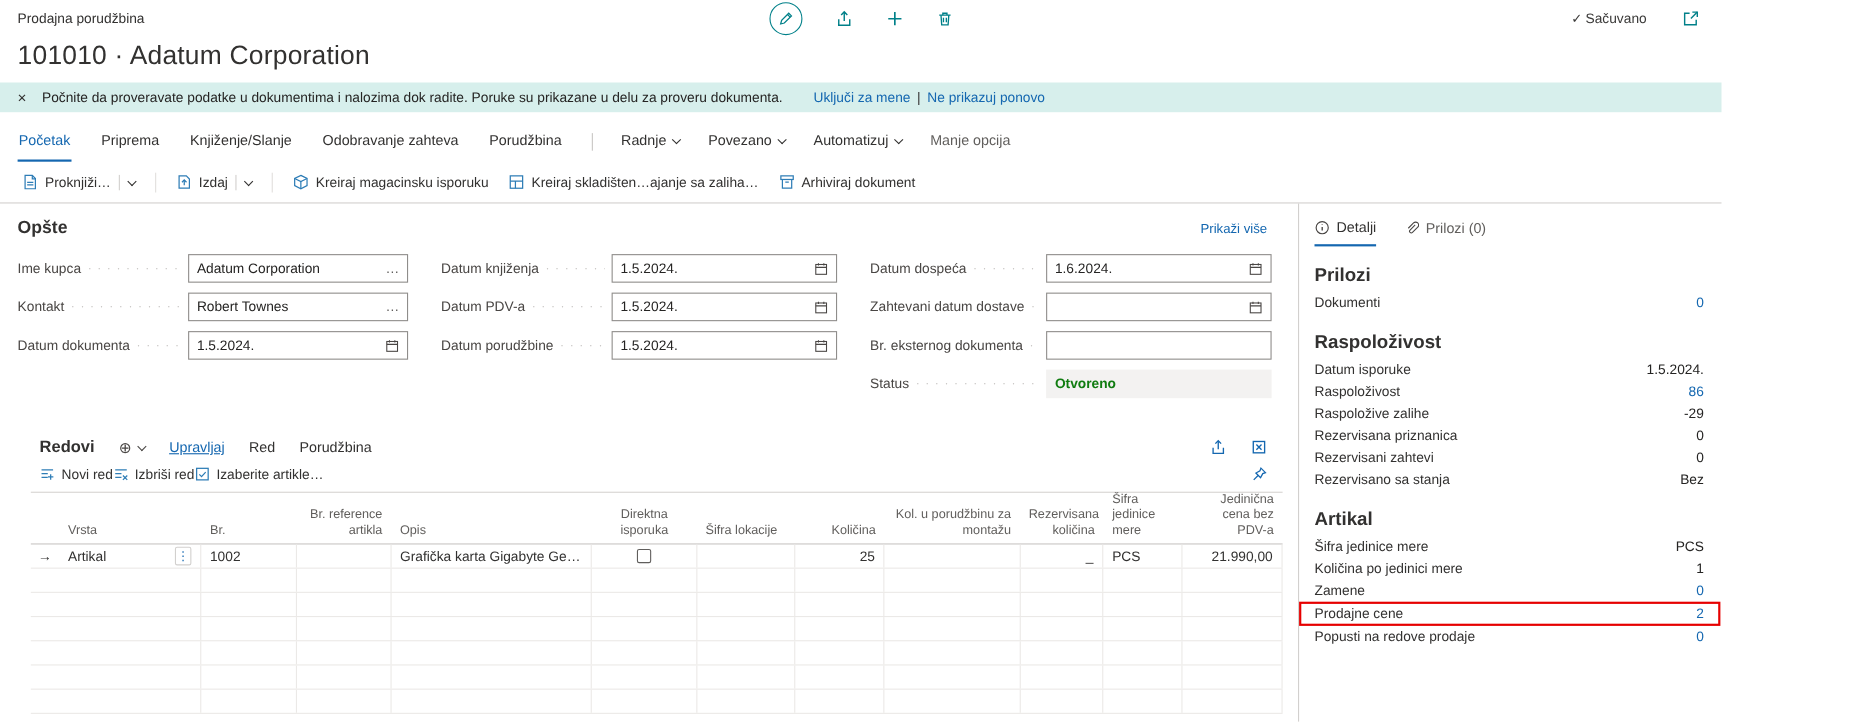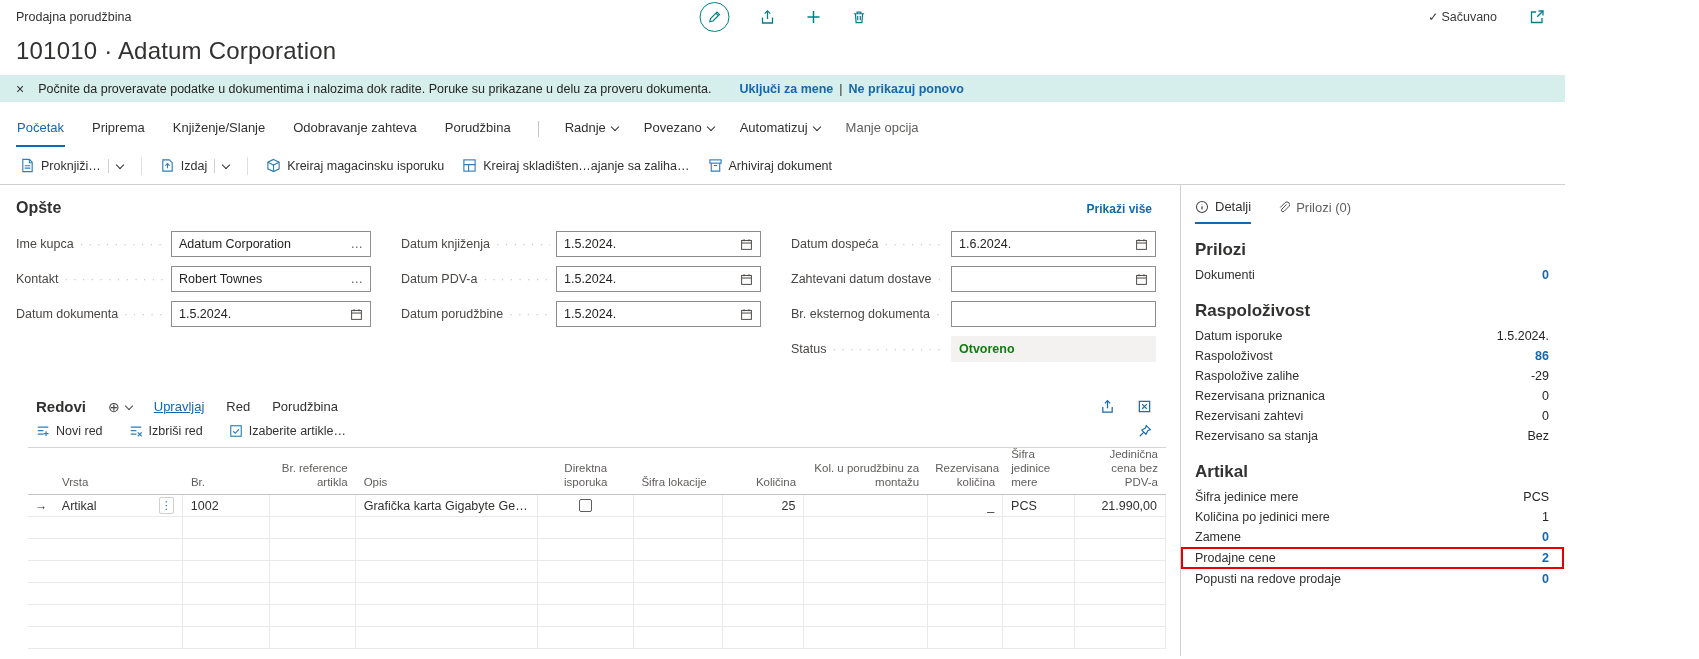--- a/index.html
+++ b/index.html
@@ -1,21 +1,21 @@
 <!DOCTYPE html>
 <html><head>
 <meta charset="utf-8">
 <style>
   * { margin:0; padding:0; box-sizing:border-box; }
   html,body { background:#fff; }
   body { font-family:"Liberation Sans", sans-serif; color:#323130; font-size:12.5px; }
   .app { position:relative; width:1699px; height:659px; background:#fff; overflow:hidden; }
   .shell { width:1565px; }
 
-  .link { color:#1467b0; cursor:pointer; text-decoration:none;font-weight:bold; }
+  .link { color:#1467b0; cursor:pointer; text-decoration:none; }
   .chev { width:6px; height:6px; border-right:1.3px solid currentColor; border-bottom:1.3px solid currentColor;
           transform:rotate(45deg); display:inline-block; margin-left:6px; margin-bottom:2px; }
   svg { display:block; }
 
   
   .topbar { height:34px; display:flex; align-items:center; padding:0 20px 0 16px; position:relative; }
   .breadcrumb { font-size:12.5px; color:#323130; }
   .topbar-center { position:absolute; left:50%; transform:translateX(-50%); display:flex; align-items:center; gap:30px; color:#008089; }
   .circle-btn { width:30px; height:30px; border:1.5px solid #008089; border-radius:50%;
                 display:flex; align-items:center; justify-content:center; color:#008089; }
@@ -79,21 +79,21 @@
 
   
   .lines { margin-top:30px;margin-left:20px; }
   .lines-head { display:flex; align-items:center; gap:22px; padding:4px 28px 2px 16px; }
   .lines-title { font-size:15px; font-weight:700; }
   .attach-ico { display:flex; align-items:center; color:#494644; font-size:14px; cursor:pointer; }
   .lmenu { font-size:13px; color:#323130; cursor:pointer; }
   .lmenu.active { color:#1467b0; text-decoration:underline; }
   .lines-head .spacer, .lines-toolbar .spacer { flex:1; }
   .small-ico { color:#1467b0; cursor:pointer; }
-  .lines-toolbar { display:flex; align-items:center; gap:26px; padding:7px 28px 9px 16px; }
+  .lines-toolbar { display:flex; align-items:center; padding:7px 28px 9px 16px; }
   .ltool { display:flex; align-items:center; gap:6px; font-size:12.5px; cursor:pointer; }
   .ltool .aicon { color:#2e7db6; }
 
   
   .grid { margin:0 14px 0 8px; border-top:1px solid #d6d4d2; }
   .ghead { display:flex; align-items:flex-end; min-height:40px; border-bottom:1px solid #c8c6c4; padding-bottom:5px; }
   .hc { padding:0 8px; color:#605e5c; font-size:11.5px; line-height:1.2; }
   .grow { display:flex; height:22px; border-bottom:1px solid #ebe9e7; align-items:stretch; }
   .bc { display:flex; align-items:center; padding:0 8px; border-right:1px solid #ebe9e7; overflow:hidden;
         white-space:nowrap; font-size:12.5px; }

